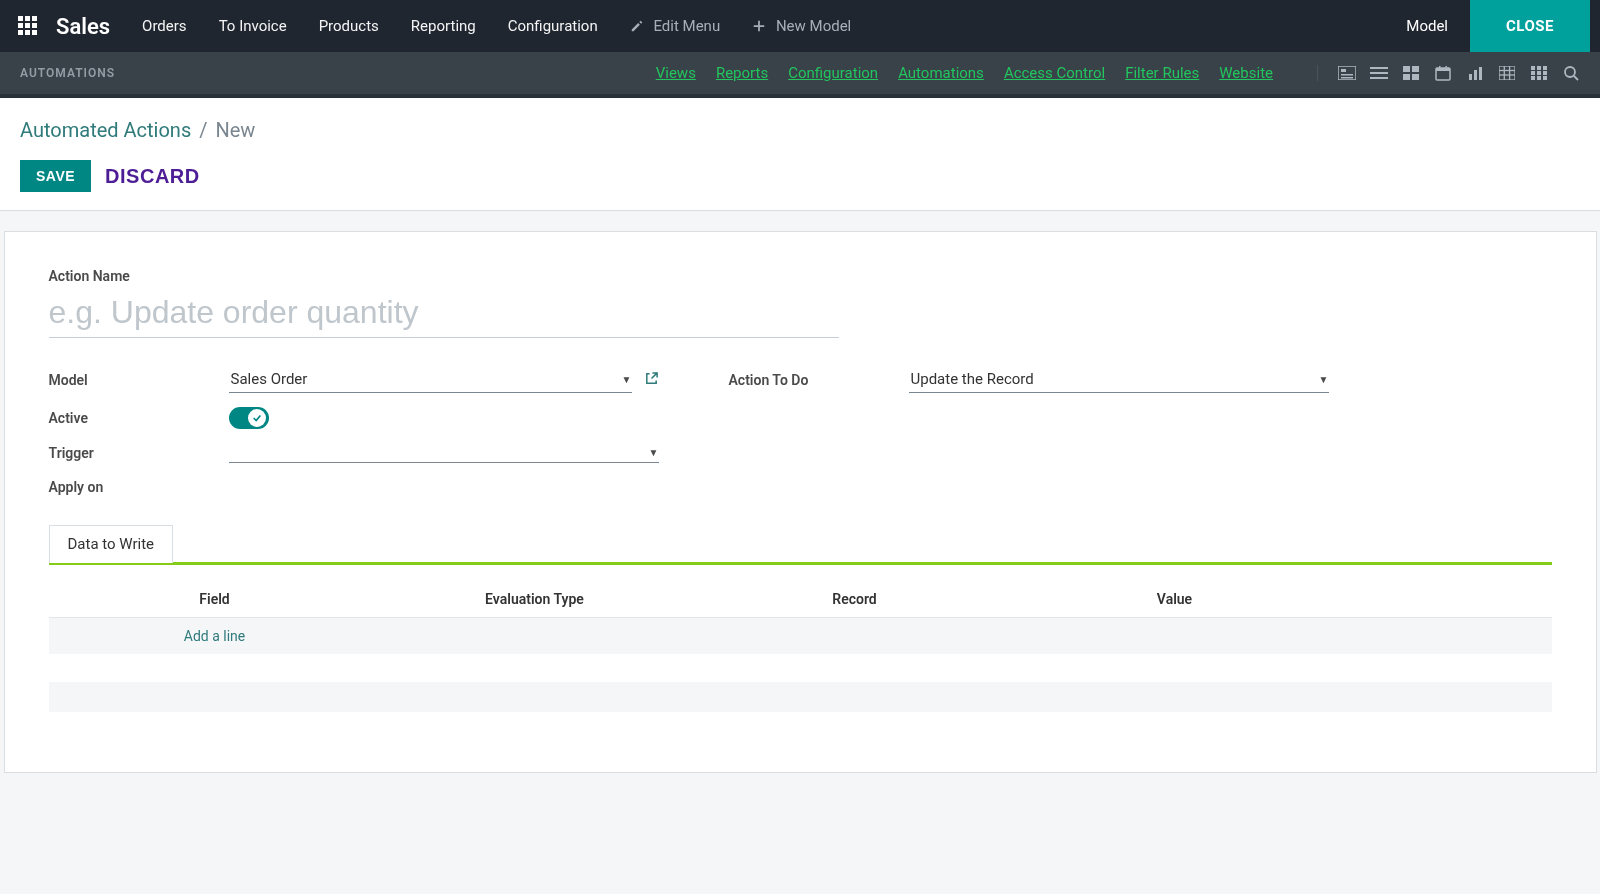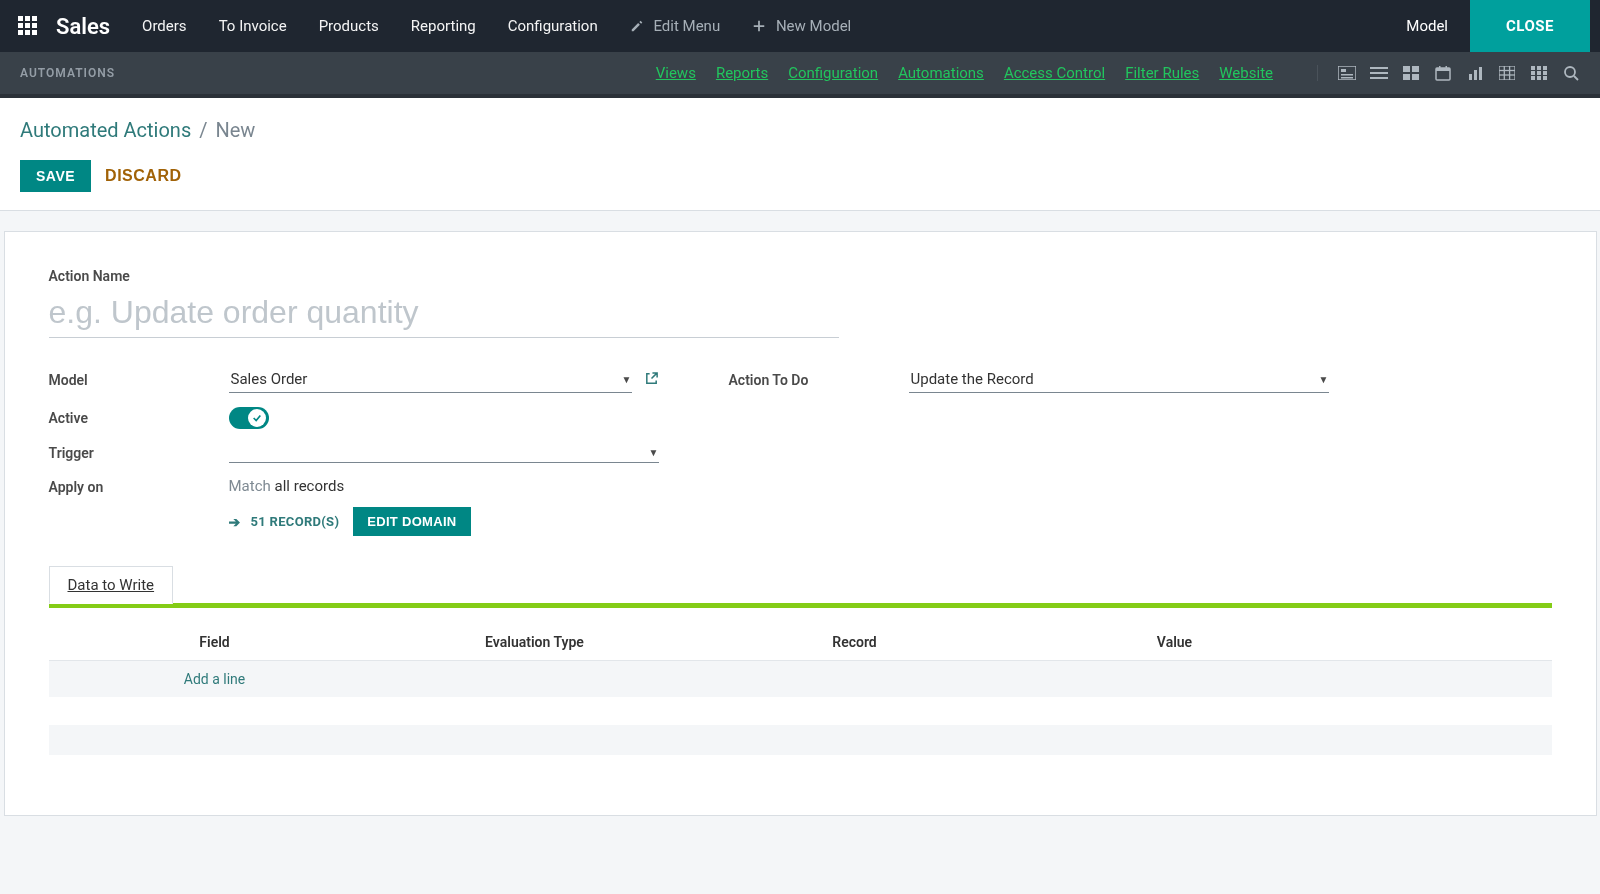--- a/index.html
+++ b/index.html
@@ -98,22 +98,22 @@
   .breadcrumb .bc-cur  { color:#7a8690; }
   .control-buttons {
     margin-top:18px; display:flex; gap:14px; align-items:center;
   }
   .btn-save {
     background:#008784; color:#fff; border:none;
     padding:8px 16px; font-weight:700; font-size:14px; cursor:pointer;
     letter-spacing:0.5px;
   }
   .btn-discard {
-    background:none; border:none; color:#a16207; font-weight:600;
-    font-size:16px; letter-spacing:0.5px; cursor:pointer;
+    background:none; border:none; color:#4c1d95; font-weight:600;
+    font-size:20px; letter-spacing:0.5px; cursor:pointer;
   }
 
   
   .page {
     padding:20px 0 40px 0;
     display:flex; justify-content:center;
   }
   .sheet {
     width:1593px; background:#fff; border:1px solid #d9dee3;
     padding:36px 44px 60px 44px;
@@ -170,21 +170,21 @@
     cursor:pointer;
   }
   .rec-link .arrow { font-size:14px; }
   .btn-editdomain {
     background:#008784; color:#fff; border:none;
     padding:7px 14px; font-size:13px; font-weight:700; letter-spacing:0.3px;
     cursor:pointer;
   }
 
   
-  .tabs { margin-top:30px; border-bottom:5px solid #84cc16; display:flex;text-decoration:underline;}
+  .tabs { margin-top:30px; border-bottom:3px solid #84cc16; display:flex;}
   .tab {
     border:1px solid #d9dee3; border-bottom:1px solid #fff;
     margin-bottom:-1px;
     padding:9px 18px; font-size:15px; color:#333;
     background:#fff; cursor:pointer;
   }
   .data-table { margin-top:16px; }
   .data-table .thead, .data-table .trow {
     display:grid;
     grid-template-columns: 320px 320px 320px 320px;
@@ -380,33 +380,20 @@
       <div class="field-label">Trigger</div>
       <div class="select-like">
         <span></span>
         <span class="caret">▼</span>
       </div>
       <div></div>
         <div></div>
         <div></div>
 
       <div class="field-label" style="align-self:start;margin-top:2px;">Apply on</div>
-      <div class="applyon-wrap applyon">
-        <div class="match-text">
-          <span class="m-pre">Match</span>
-          <span>all records</span>
-        </div>
-        <div class="applyon-row2">
-          <div class="rec-link">
-            <span class="arrow">➔</span>
-            <span>51 RECORD(S)</span>
-          </div>
-          <button class="btn-editdomain">EDIT DOMAIN</button>
-        </div>
-      </div>
 
     </div>
 
     
     <div class="tabs">
       <div class="tab">Data to Write</div>
     </div>
 
     
     <div class="data-table">

